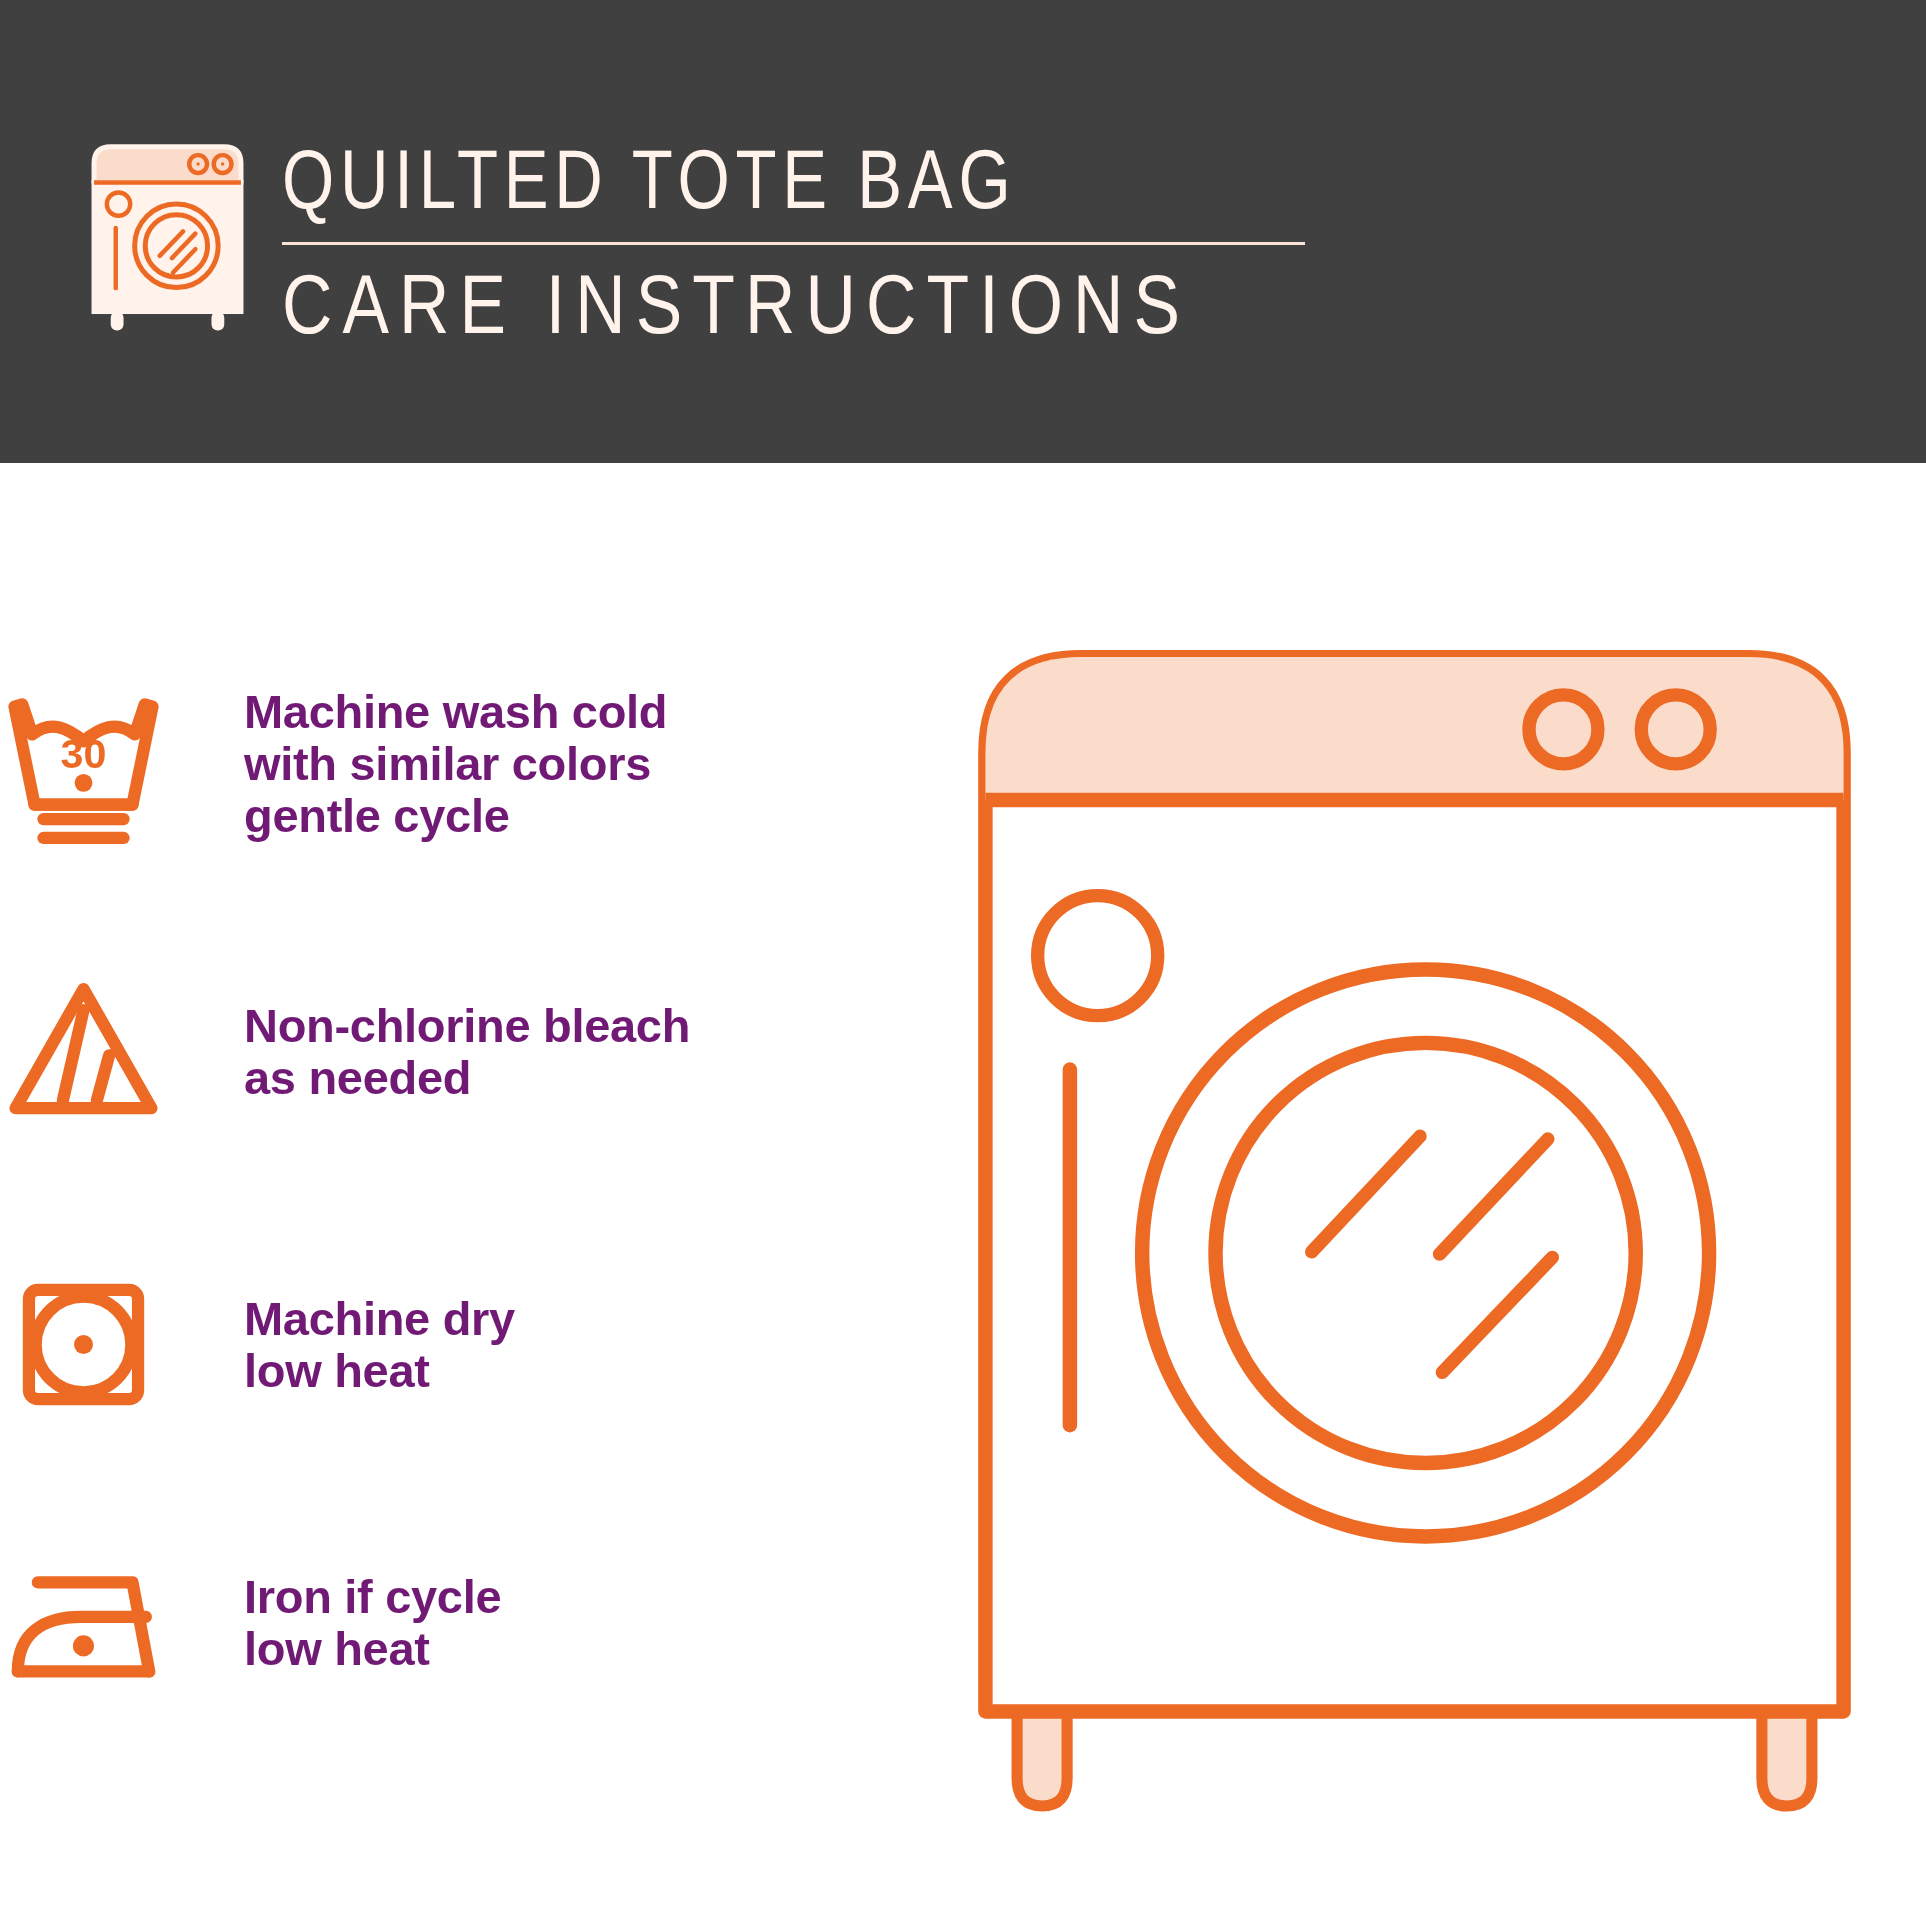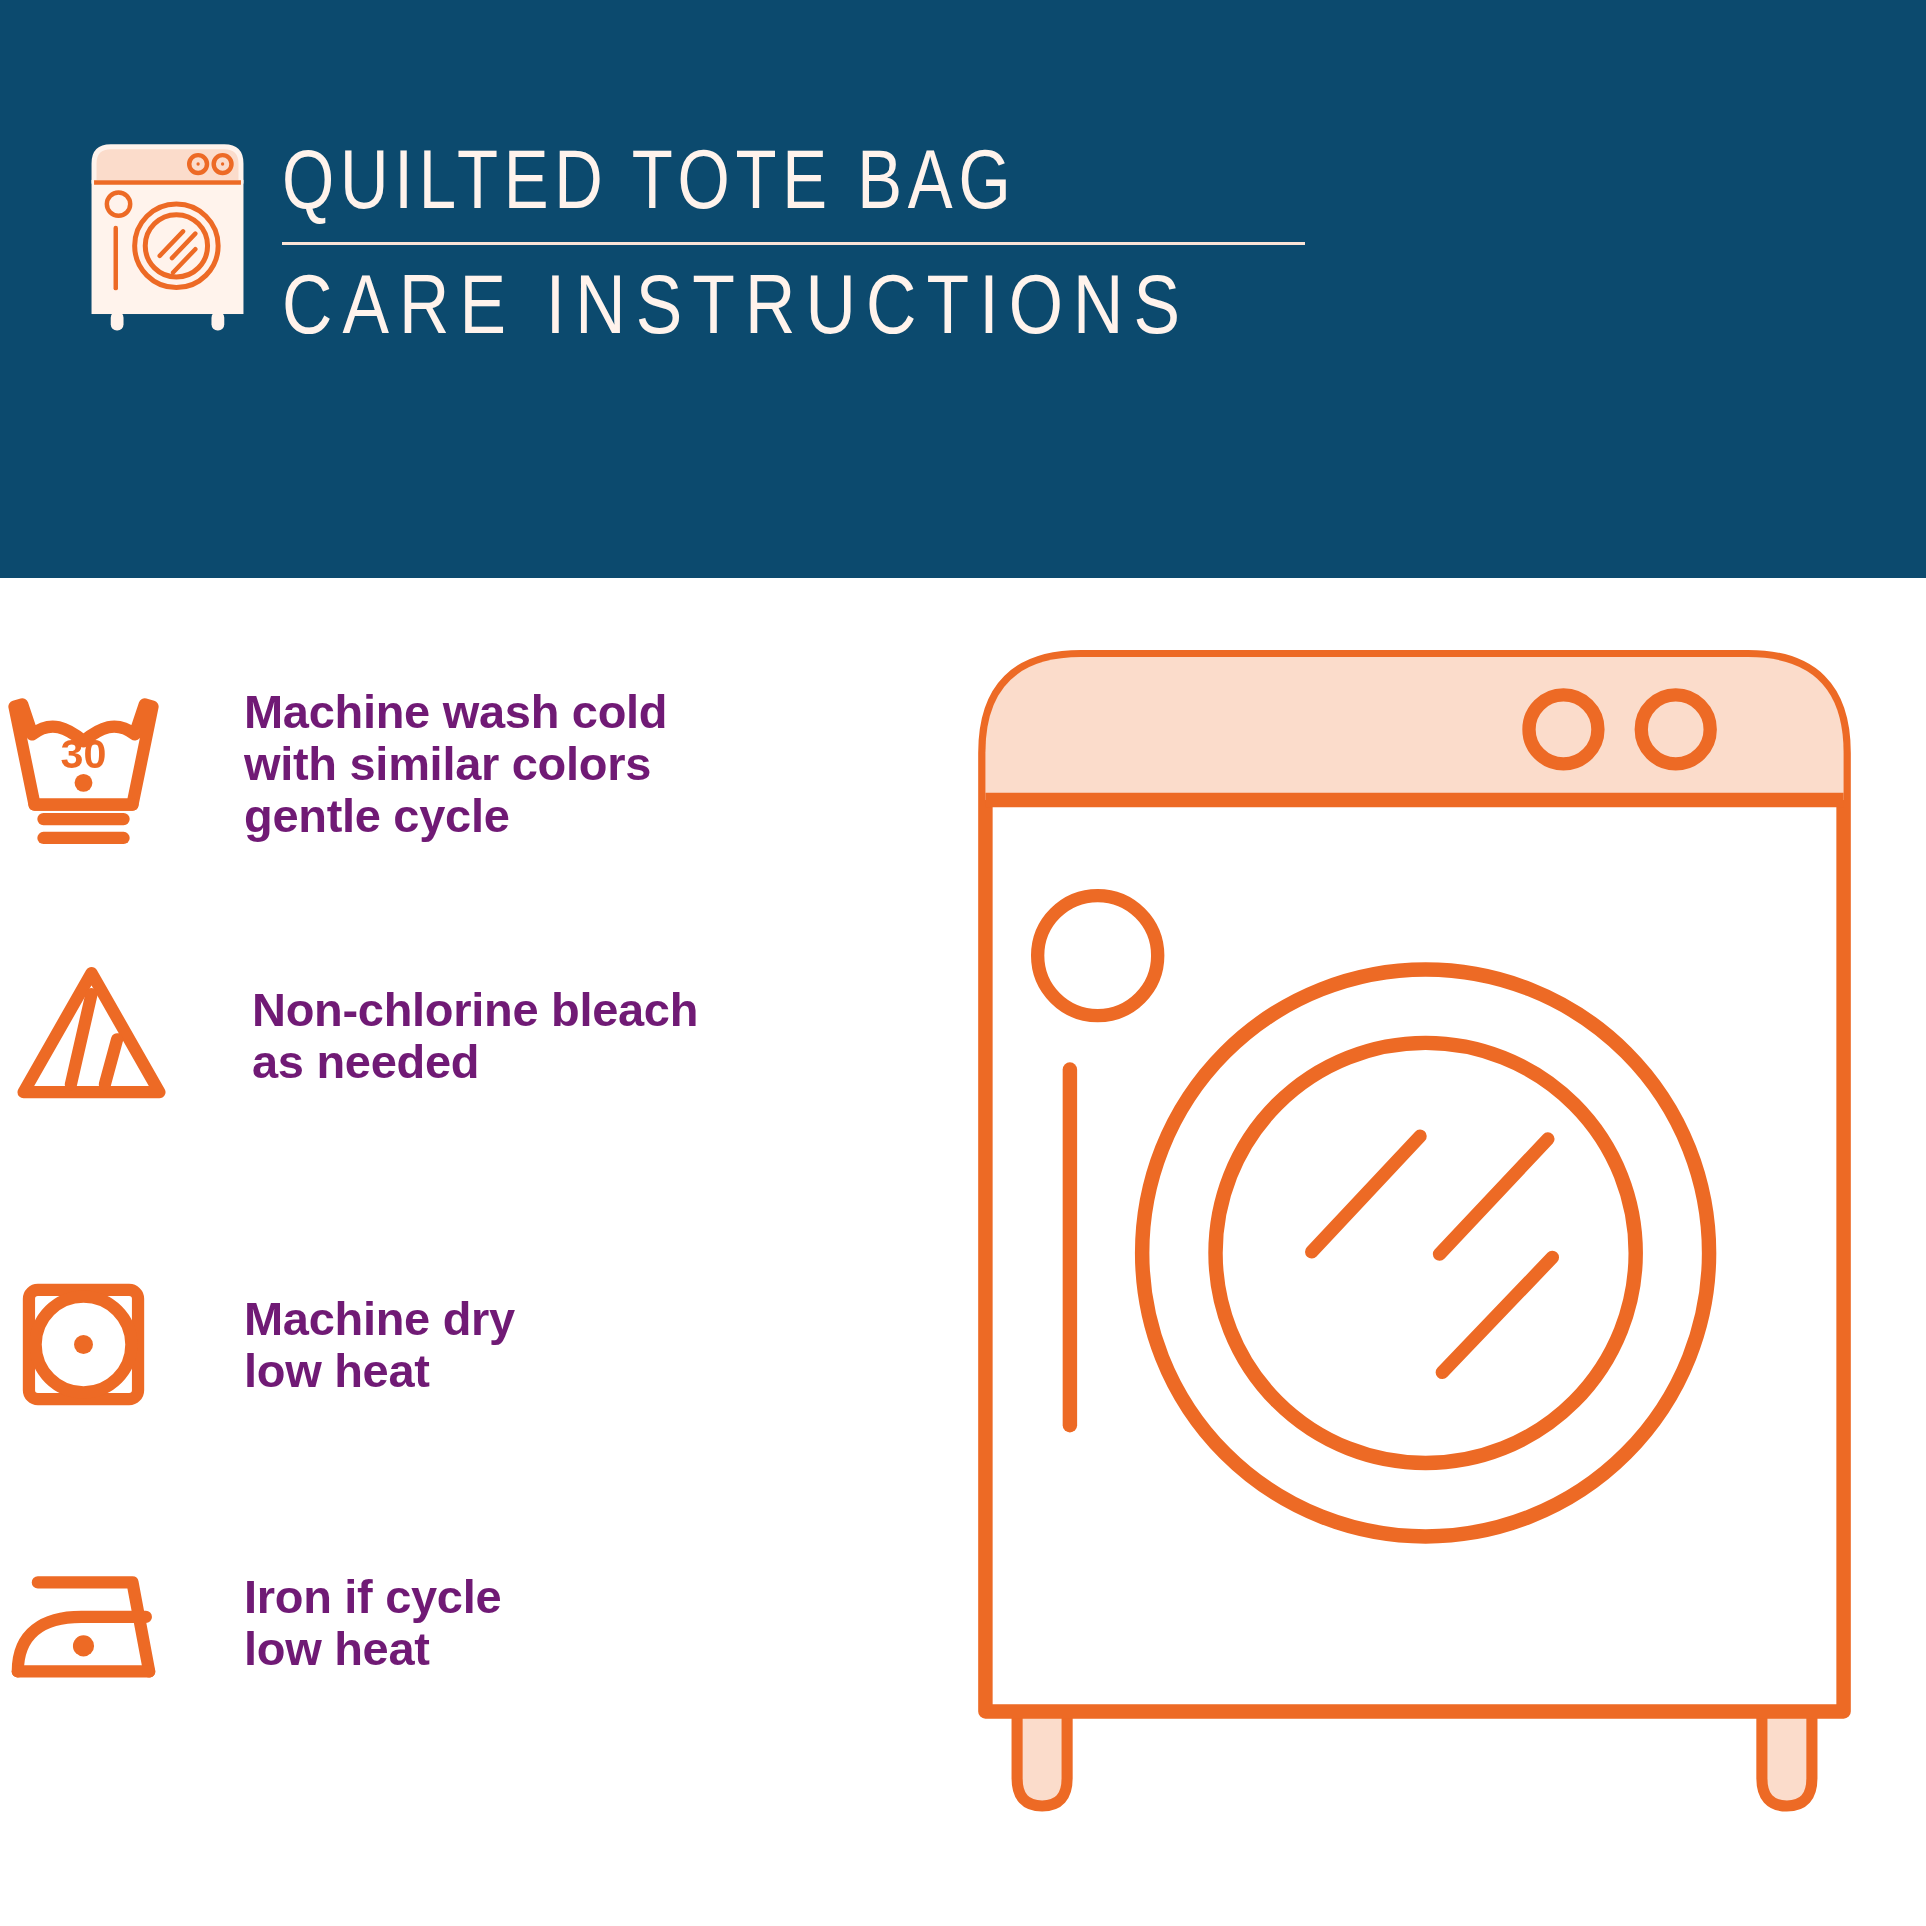--- a/index.html
+++ b/index.html
@@ -8,22 +8,22 @@
     background:#ffffff;
     font-family:"Liberation Sans", sans-serif;
     overflow:hidden;
     position:relative;
   }
 
   
   #header-band{
     position:absolute;
     left:0; top:0;
-    width:1926px; height:578px;
-    background:#0c4a6e;
+    width:1926px; height:463px;
+    background:#404040;
   }
   #header-inner{
     position:absolute;
     left:0; top:0;
     width:100%; height:100%;
   }
   #header-machine-icon{
     position:absolute;
     left:84px; top:139px;
     width:167px; height:192px;
@@ -68,21 +68,21 @@
     width:923px;
   }
   .care-row{
     position:absolute;
     left:0;
     width:923px;
     display:flex;
     align-items:center;
   }
   #care-row-0{ top:0px;   height:250px; }
-  #care-row-1{ top:272px; height:250px;padding-left:8px; }
+  #care-row-1{ top:288px; height:250px; }
   #care-row-2{ top:589px;height:233px; }
   #care-row-3{ top:867px;height:233px; }
 
   .care-symbol{
     flex:0 0 auto;
     width:233px;
     display:flex;
     align-items:center;
   }
   .care-text{

